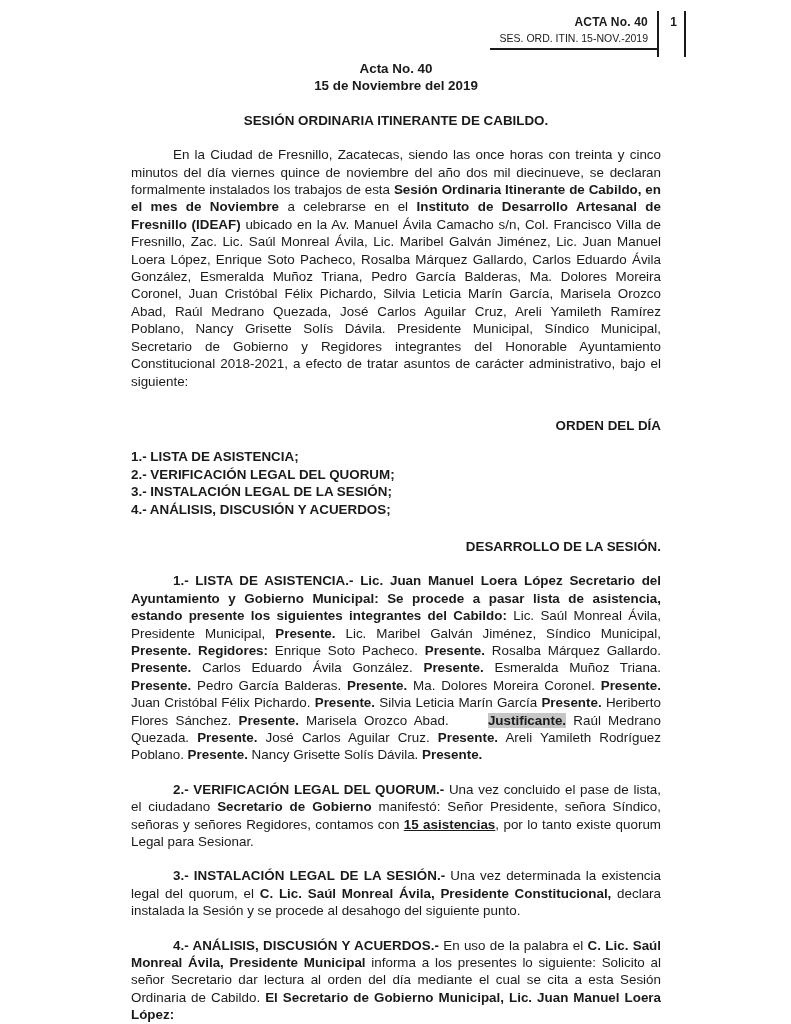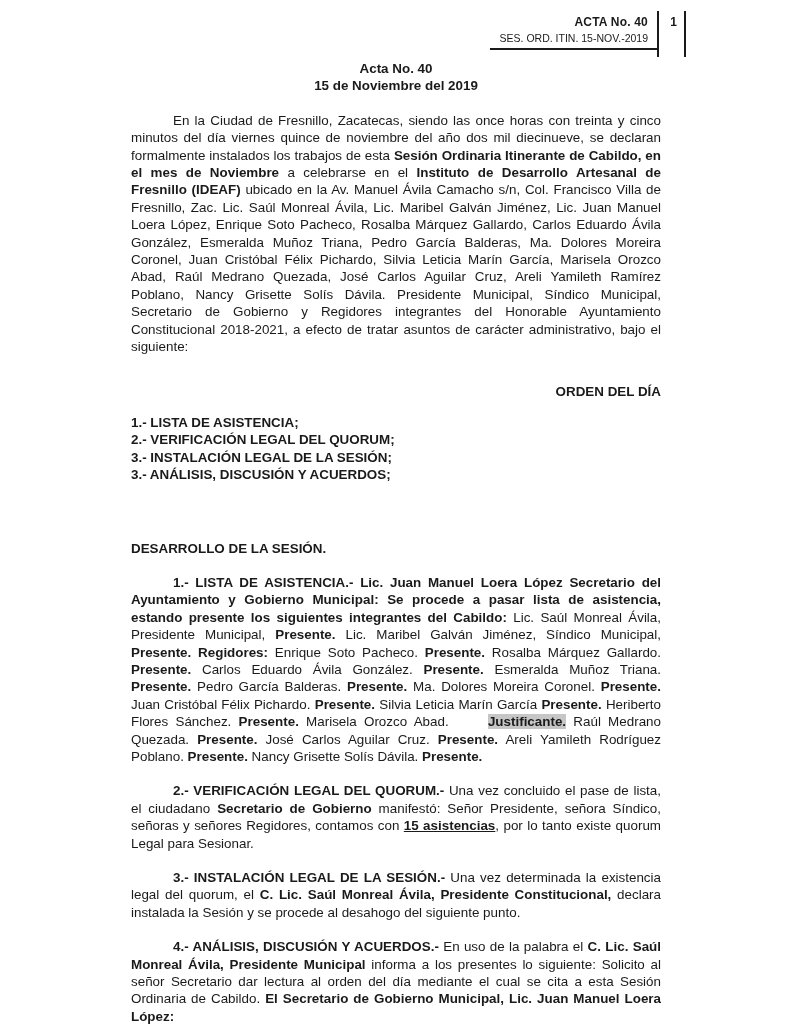--- a/index.html
+++ b/index.html
@@ -39,21 +39,21 @@
     font-size:13.4px;
     line-height:17.4px;
   }
   .b  { font-weight:700; }
   .u  { text-decoration:underline; }
   .hl { background:var(--highlight, #c6c6c6);margin-left:32px; }
 
   .blk-center   { text-align:center; }
   .blk-session  { text-align:center; margin-top:17px; }
   .blk-heading  { text-align:right; margin:27px 0 14px; }
-  .blk-heading2 { text-align:left; margin:56px 0 14px; }
+  .blk-heading2 { text-align:right; margin:20px 0 14px; }
   .blk-p        { text-align:justify; text-indent:42px; margin-top:17px; }
   .blk-line     { text-align:left; }
 </style>
 </head>
 <body>
 
 <div class="page">
 
   <div class="scan-header">
     <div class="hdr-left">
@@ -61,26 +61,27 @@
       <div class="hdr-ses">SES. ORD. ITIN. 15-NOV.-2019</div>
     </div>
     <div class="hdr-vline1"></div>
     <div class="hdr-vline2"></div>
     <div class="hdr-page">1</div>
   </div>
 
   <div class="content" id="doc-body">
       <div class="blk blk-center"><span class="b">Acta No. 40</span></div>
       <div class="blk blk-center"><span class="b">15 de Noviembre del 2019</span></div>
+      <div class="blk blk-session"><span class="b">SESIÓN ORDINARIA ITINERANTE DE CABILDO.</span></div>
       <div class="blk blk-p"><span>En la Ciudad de Fresnillo, Zacatecas, siendo las once horas con treinta y cinco minutos del día viernes quince de noviembre del año dos mil diecinueve, se declaran formalmente instalados los trabajos de esta </span><span class="b">Sesión Ordinaria Itinerante de Cabildo, en el mes de Noviembre</span><span> a celebrarse en el </span><span class="b">Instituto de Desarrollo Artesanal de Fresnillo (IDEAF)</span><span> ubicado en la Av. Manuel Ávila Camacho s/n, Col. Francisco Villa de Fresnillo, Zac. Lic. Saúl Monreal Ávila, Lic. Maribel Galván Jiménez, Lic. Juan Manuel Loera López, Enrique Soto Pacheco, Rosalba Márquez Gallardo, Carlos Eduardo Ávila González, Esmeralda Muñoz Triana, Pedro García Balderas, Ma. Dolores Moreira Coronel, Juan Cristóbal Félix Pichardo, Silvia Leticia Marín García, Marisela Orozco Abad, Raúl Medrano Quezada, José Carlos Aguilar Cruz, Areli Yamileth Ramírez Poblano, Nancy Grisette Solís Dávila. Presidente Municipal, Síndico Municipal, Secretario de Gobierno y Regidores integrantes del Honorable Ayuntamiento Constitucional 2018-2021, a efecto de tratar asuntos de carácter administrativo, bajo el siguiente:</span></div>
       <div class="blk blk-heading"><span class="b">ORDEN DEL DÍA</span></div>
       <div class="blk blk-line"><span class="b">1.- LISTA DE ASISTENCIA;</span></div>
       <div class="blk blk-line"><span class="b">2.- VERIFICACIÓN LEGAL DEL QUORUM;</span></div>
       <div class="blk blk-line"><span class="b">3.- INSTALACIÓN LEGAL DE LA SESIÓN;</span></div>
-      <div class="blk blk-line"><span class="b">3.- ANÁLISIS, DISCUSIÓN Y ACUERDOS;</span></div>
+      <div class="blk blk-line"><span class="b">4.- ANÁLISIS, DISCUSIÓN Y ACUERDOS;</span></div>
       <div class="blk blk-heading2"><span class="b">DESARROLLO DE LA SESIÓN.</span></div>
       <div class="blk blk-p"><span class="b">1.- LISTA DE ASISTENCIA.- Lic. Juan Manuel Loera López Secretario del Ayuntamiento y Gobierno Municipal: Se procede a pasar lista de asistencia, estando presente los siguientes integrantes del Cabildo: </span><span>Lic. Saúl Monreal Ávila, Presidente Municipal, </span><span class="b">Presente.</span><span> Lic. Maribel Galván Jiménez, Síndico Municipal, </span><span class="b">Presente. Regidores:</span><span> Enrique Soto Pacheco. </span><span class="b">Presente.</span><span> Rosalba Márquez Gallardo. </span><span class="b">Presente.</span><span> Carlos Eduardo Ávila González. </span><span class="b">Presente.</span><span> Esmeralda Muñoz Triana. </span><span class="b">Presente.</span><span> Pedro García Balderas. </span><span class="b">Presente.</span><span> Ma. Dolores Moreira Coronel. </span><span class="b">Presente.</span><span> Juan Cristóbal Félix Pichardo. </span><span class="b">Presente.</span><span> Silvia Leticia Marín García </span><span class="b">Presente.</span><span> Heriberto Flores Sánchez. </span><span class="b">Presente.</span><span> Marisela Orozco Abad. </span><span class="b hl">Justificante.</span><span> Raúl Medrano Quezada. </span><span class="b">Presente.</span><span> José Carlos Aguilar Cruz. </span><span class="b">Presente.</span><span> Areli Yamileth Rodríguez Poblano. </span><span class="b">Presente.</span><span> Nancy Grisette Solís Dávila. </span><span class="b">Presente.</span></div>
       <div class="blk blk-p"><span class="b">2.- VERIFICACIÓN LEGAL DEL QUORUM.-</span><span> Una vez concluido el pase de lista, el ciudadano </span><span class="b">Secretario de Gobierno</span><span> manifestó: Señor Presidente, señora Síndico, señoras y señores Regidores, contamos con </span><span class="b u">15 asistencias</span><span>, por lo tanto existe quorum Legal para Sesionar.</span></div>
       <div class="blk blk-p"><span class="b">3.- INSTALACIÓN LEGAL DE LA SESIÓN.-</span><span> Una vez determinada la existencia legal del quorum, el </span><span class="b">C. Lic. Saúl Monreal Ávila, Presidente Constitucional,</span><span> declara instalada la Sesión y se procede al desahogo del siguiente punto.</span></div>
       <div class="blk blk-p"><span class="b">4.- ANÁLISIS, DISCUSIÓN Y ACUERDOS.-</span><span> En uso de la palabra el </span><span class="b">C. Lic. Saúl Monreal Ávila, Presidente Municipal</span><span> informa a los presentes lo siguiente: Solicito al señor Secretario dar lectura al orden del día mediante el cual se cita a esta Sesión Ordinaria de Cabildo. </span><span class="b">El Secretario de Gobierno Municipal, Lic. Juan Manuel Loera López:</span></div>
     </div>
 
 </div>
 
 </body></html>

